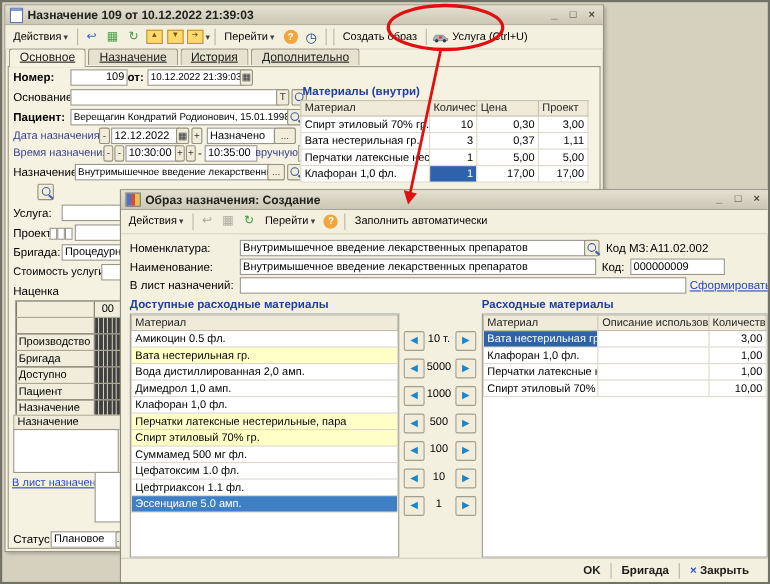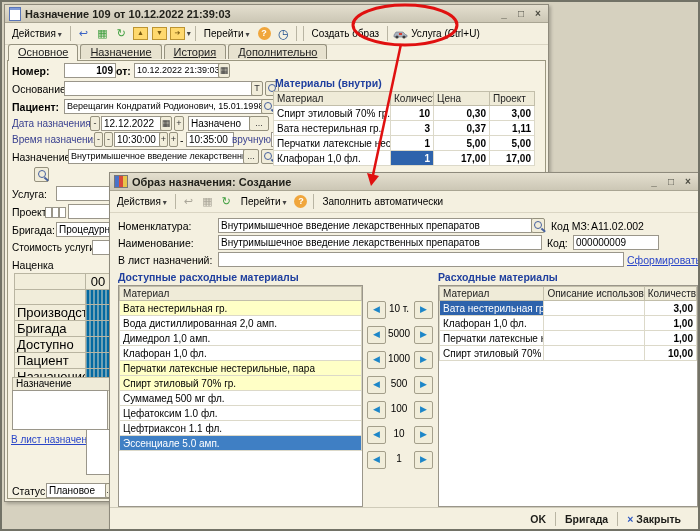--- a/index.html
+++ b/index.html
@@ -32,35 +32,35 @@
   .tab.on{background:#f6f2e2;height:17px;}
   .panel{position:absolute;left:2px;top:55px;right:2px;bottom:2px;background:#f6f2e2;border:1px solid #9b9780;overflow:hidden;}
   .lbl{position:absolute;font-size:10.5px;white-space:nowrap;color:#000;}
   .b{font-weight:bold;}
   .blu{color:#3a4190;}
   .hdr{color:#1f3f9e;font-weight:bold;}
   .lnk{color:#2a46c8;text-decoration:underline;}
   .inp{position:absolute;height:13px;background:#fff;border:1px solid #9a968a;font-size:10px;line-height:13px;
     padding:0 2px;white-space:nowrap;overflow:hidden;}
   .sm{font-size:9px;}
-  .rt{text-align:right;font-weight:bold;}
+  .rt{text-align:right;}
   .btn{position:absolute;height:15px;background:#f1edda;border:1px solid #95917e;font-size:9px;line-height:13px;
     text-align:center;box-sizing:border-box;border-radius:2px;color:#333;}
   .mag{display:inline-block;width:6px;height:6px;border:1.5px solid #47619e;border-radius:50%;position:relative;top:1px;}
   .mag::after{content:"";position:absolute;width:4.5px;height:1.5px;background:#47619e;right:-4px;bottom:-2px;transform:rotate(40deg);}
   .tbl{position:absolute;border-collapse:collapse;background:#fff;font-size:10px;table-layout:fixed;}
   .tbl th{background:#efebd8;border:1px solid #c2beaa;font-weight:normal;text-align:left;padding:0 3px;height:13px;
     font-size:10px;color:#222;white-space:nowrap;overflow:hidden;}
   .tbl td{border:1px solid #dcd9c9;padding:0 3px;height:14px;white-space:nowrap;overflow:hidden;}
   .ylw{background:#ffffc6;}
   .selrow{background:#3f7fc4;color:#fff;}
   .selcell{background:#2e63ac;color:#fff;}
   .listbox{position:absolute;background:#fff;border:1px solid #9a968a;overflow:hidden;}
   .listbox .tbl{position:static;width:100%;}
-  .grid{position:absolute;border-collapse:collapse;font-size:13px;background:#0369a1;table-layout:fixed;}
+  .grid{position:absolute;border-collapse:collapse;font-size:10px;background:#404040;table-layout:fixed;}
   .grid td{border:1px solid #b9b5a1;padding:0 2px;height:14px;overflow:hidden;white-space:nowrap;}
   .grid .gl{background:#f1edda;}
   .grid .gc{background:#f1edda;text-align:center;}
   .stripes{background-image:repeating-linear-gradient(90deg,transparent 0 3px,#d9d6c6 3px 4px);}
   .box{position:absolute;background:#fff;border:1px solid #9a968a;}
   .phead{position:absolute;background:#efebd8;border:1px solid #b4b09c;font-size:10px;line-height:12px;padding:0 3px;}
   .arrbtn{position:absolute;width:17px;height:16px;background:#f1edda;border:1px solid #a49f8b;border-radius:2px;
     text-align:center;font-size:9px;line-height:14px;color:#1d86c8;}
   .tql{position:absolute;width:26px;text-align:center;font-size:10px;line-height:16px;}
   .dfoot{position:absolute;left:0;bottom:0;right:0;height:22px;border-top:1px solid #cfcbb9;background:#f4f0e0;
@@ -352,20 +352,23 @@
     <span class="lbl hdr" style="left:8px;top:98px">Доступные расходные материалы</span>
     <span class="lbl hdr" style="left:328px;top:98px">Расходные материалы</span>
 
     <div class="listbox" style="left:8px;top:112px;width:243px;height:220px">
       <table class="tbl">
         <tbody>
             <tr>
               <th>Материал</th>
             </tr>
         <tr>
+              <td>Амикоцин 0.5 фл.</td>
+            </tr>
+        <tr>
               <td class="ylw">Вата нестерильная гр.</td>
             </tr>
         <tr>
               <td>Вода дистиллированная 2,0 амп.</td>
             </tr>
         <tr>
               <td>Димедрол 1,0 амп.</td>
             </tr>
         <tr>
               <td>Клафоран 1,0 фл.</td>

